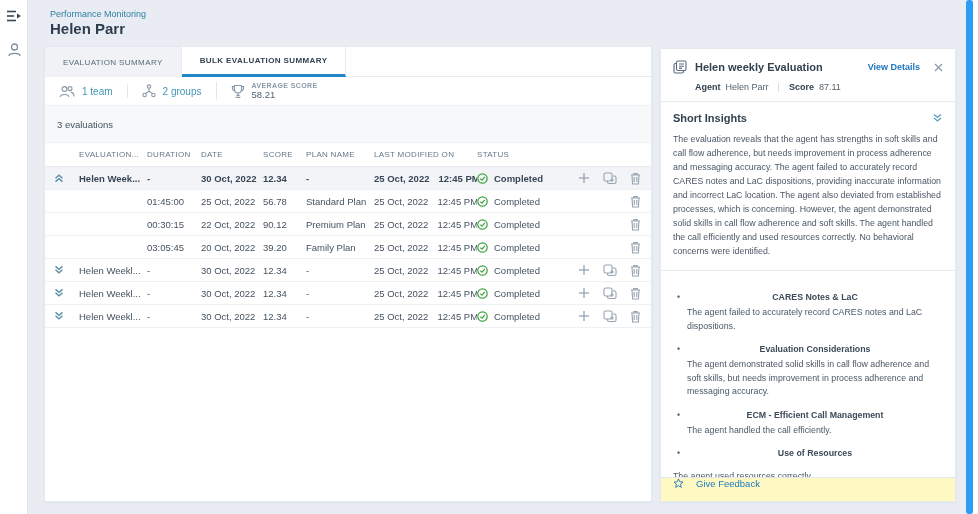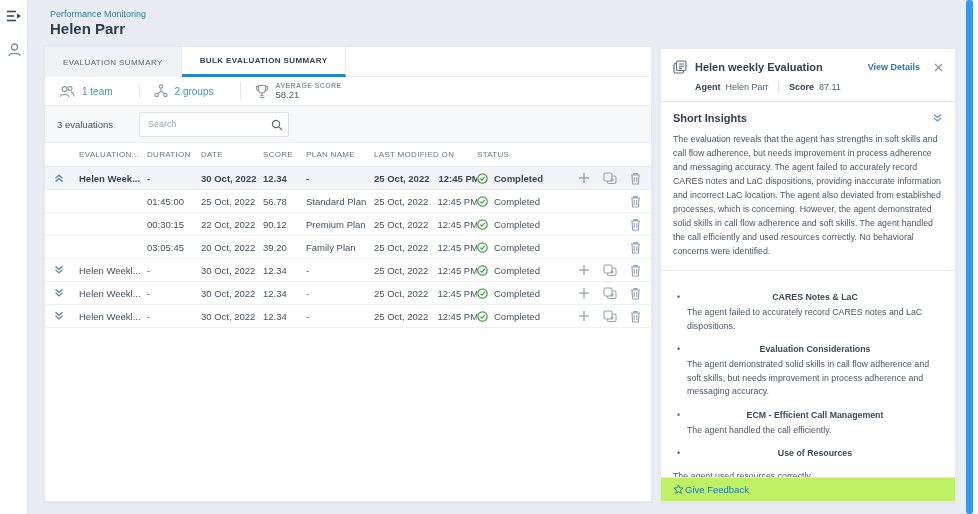--- a/index.html
+++ b/index.html
@@ -17,21 +17,21 @@
   .breadcrumb { position: absolute; left: 50px; top: 9px; font-size: 9px; color: #2e7fa3; }
   .page-title { position: absolute; left: 50px; top: 20px; font-size: 15px; font-weight: bold; color: #2e3e4e; }
 
   
   .table-card { position: absolute; left: 44px; top: 46px; width: 608px; height: 456px; background: #fff; border: 1px solid #e5e8ee; box-shadow: 0 1px 2px rgba(40,60,90,.06); }
 
   .tabs { display: flex; height: 30px; border-bottom: 1px solid #e8ebf0; }
   .tab { height: 30px; display: flex; align-items: center; padding: 0 18px; font-size: 8px; letter-spacing: .4px; color: #5a6a7a; cursor: pointer; background: #f0f2f6; border-right: 1px solid #e8ebf0; white-space: nowrap; }
   .tab.active { background: #fff; color: #33424f; font-weight: bold; border-bottom: 3px solid #2287c8; }
 
-  .stats { display: flex; align-items: center; height: 28px; padding: 0 12px; gap: 12px; }
+  .stats { display: flex; align-items: center; height: 28px; padding: 0 12px; }
   .stat { display: flex; align-items: center; gap: 7px; padding: 0 14px; color: #8a99a8; }
   .stat:first-child { padding-left: 2px; }
   .stat + .stat { border-left: 1px solid #e3e7ec; }
   .stat .link-text { font-size: 10px; color: #4596b5; cursor: pointer; }
   .stat .avg { display: flex; flex-direction: column; line-height: 1.15; }
   .stat .avg .lbl { font-size: 7px; letter-spacing: .4px; color: #8a99a8; font-weight: bold; }
   .stat .avg .val { font-size: 9.5px; color: #55626f; }
 
   .toolbar { display: flex; align-items: center; height: 38px; background: #f6f8fa; border-top: 1px solid #eef1f4; border-bottom: 1px solid #eef1f4; padding: 0 12px; }
   .toolbar .count { font-size: 9.5px; color: #45525f; margin-right: 26px; text-align: center; }
@@ -72,21 +72,21 @@
   .sec-chev { color: #5b9fc0; cursor: pointer; display: flex; }
   .sec-text { margin-top: 8px; font-size: 8.8px; line-height: 14px; color: #4a5765; }
 
   .insight-item { margin: 11px 0 0 4px; }
   .insight-title { font-size: 8.8px; font-weight: bold; color: #3c4a59; padding-left: 10px; position: relative; text-align: center; }
   .insight-title::before { content: "•"; position: absolute; left: 0; color: #5a6a7a; }
   .insight-text { margin-top: 4px; padding-left: 10px; font-size: 8.8px; line-height: 13.5px; color: #4a5765; }
   .insight-text:empty { display: none; }
   .plain-text { margin-top: 13px; font-size: 8.8px; color: #4a5765; }
 
-  .panel-foot { position: absolute; left: 0; right: 0; bottom: 0; height: 24px; background: #bef264; border-top: 1px solid #e3e7ed; display: flex; align-items: center; padding: 0 12px; gap: 1px; }
+  .panel-foot { position: absolute; left: 0; right: 0; bottom: 0; height: 24px; background: #fef9c3; border-top: 1px solid #e3e7ed; display: flex; align-items: flex-start; padding: 0 12px; gap: 12px; }
   .panel-foot .star { color: #1d78c1; display: flex; }
   .give-feedback { font-size: 9.5px; color: #1d78c1; cursor: pointer; }
 
   
   .right-white { position: absolute; left: 973px; top: 0; width: 5px; height: 514px; background: #fff; }
   .scroll-strip { position: absolute; left: 966px; top: 0; width: 7px; height: 514px; background: #2d9cf4; border-radius: 3px; cursor: pointer; }
 </style>
 </head>
 <body>
 
@@ -146,29 +146,20 @@
         </svg>
         <div class="avg">
           <span class="lbl">AVERAGE SCORE</span>
           <span class="val">58.21</span>
         </div>
       </div>
     </div>
 
     <div class="toolbar">
       <span class="count">3 evaluations</span>
-      <div class="search-box">
-        <input type="text" placeholder="Search" style="">
-        <span class="mag">
-          <svg width="12" height="12" viewBox="0 0 12 12" fill="none" stroke="currentColor" stroke-width="1.2">
-            <circle cx="5" cy="5" r="3.6"></circle>
-              <line x1="7.8" y1="7.8" x2="11" y2="11"></line>
-          </svg>
-        </span>
-      </div>
     </div>
 
     <div>
       <div class="trow head">
         <div class="cell expander"></div>
         <div class="cell">EVALUATION...</div>
         <div class="cell">DURATION</div>
         <div class="cell">DATE</div>
         <div class="cell">SCORE</div>
         <div class="cell">PLAN NAME</div>

